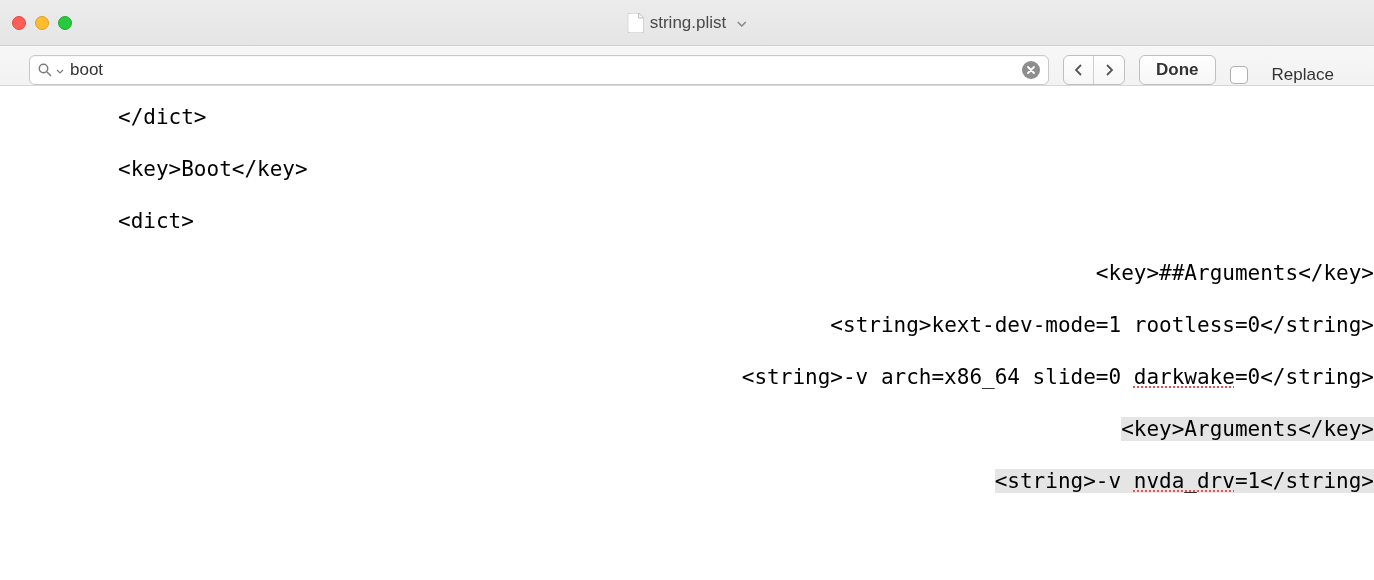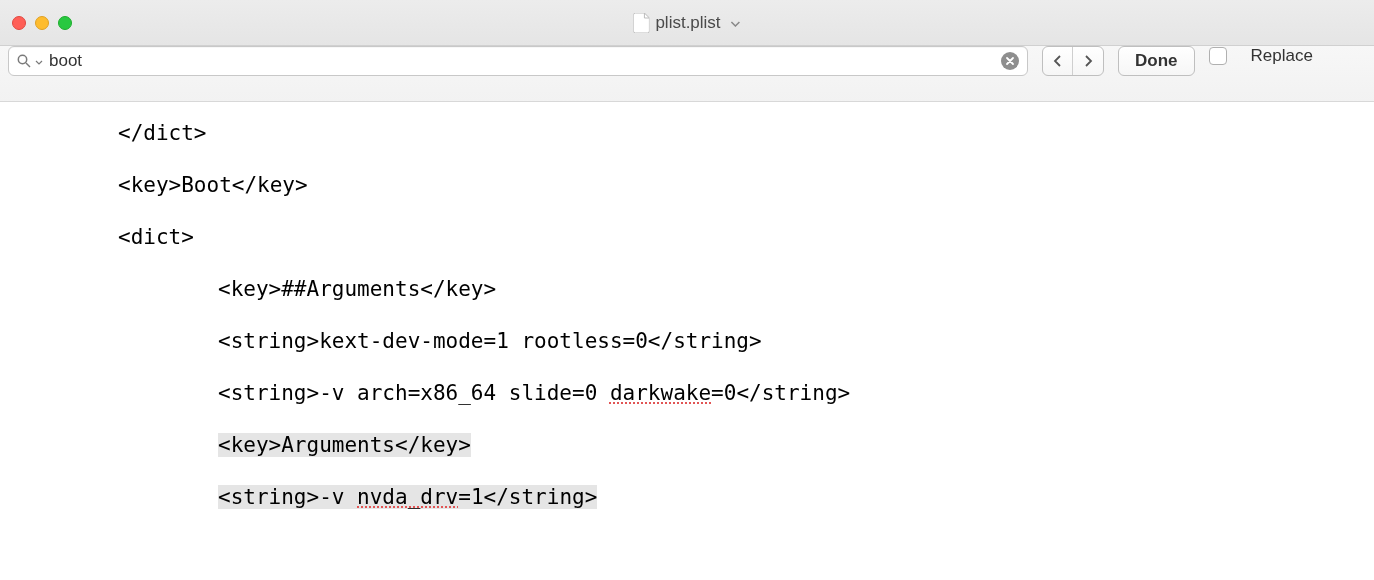--- a/index.html
+++ b/index.html
@@ -48,26 +48,26 @@
     display: inline-block;
     position: relative;
   }
   .doc-icon svg { display: block; }
   .chev-down {
     color: #888;
     font-size: 11px;
     margin-left: 4px;
   }
   .findbar {
-    height: 56px;
+    height: 40px;
     background: linear-gradient(#f7f7f7, #f2f2f2);
     border-bottom: 1px solid #d8d8d8;
     display: flex;
-    align-items: flex-start;
-    padding: 0 8px;
+    align-items: flex-end;
+    padding: 0 29px;
     gap: 14px;
   }
   .search-box {
     flex: 1;
     display: flex;
     align-items: center;
     background: #fff;
     border: 1px solid #c8c8c8;
     border-radius: 6px;
     height: 30px;
@@ -150,21 +150,21 @@
   }
   .editor {
     font-family: ui-monospace, "SF Mono", Menlo, Monaco, Consolas, monospace;
     font-size: 21px;
     line-height: 26px;
     padding: 18px 0 0 118px;
     white-space: pre;
     color: #000;
   }
   .indent1 { padding-left: 0; }
-  .indent2 { padding-left: 100px; }
+  .indent2 { padding-left: 100px; text-align: right; }
   .hl { background: #e5e5e5; }
   .spellwave {
     text-decoration: underline dotted #e15555;
     text-decoration-thickness: 2px;
     text-underline-offset: 2px;
     margin-top: 20px;
   }
   .line { display: block; height: 26px; }
 </style>
 </head>
@@ -176,21 +176,21 @@
     <div class="tl yellow"></div>
     <div class="tl green"></div>
   </div>
   <div class="title-wrap">
     <span class="doc-icon">
       <svg width="16" height="20" viewBox="0 0 16 20">
         <path d="M2 0 h9 l5 5 v13 a2 2 0 0 1 -2 2 h-12 a2 2 0 0 1 -2 -2 v-16 a2 2 0 0 1 2 -2 z" fill="#fff" stroke="#bbb"></path>
         <path d="M11 0 v5 h5" fill="none" stroke="#bbb"></path>
       </svg>
     </span>
-    <span>plist.plist</span>
+    <span>string.plist</span>
     <span class="chev-down">
       <svg width="10" height="6" viewBox="0 0 10 6">
           <path d="M1 1 L5 5 L9 1" fill="none" stroke="#888" stroke-width="1.5"></path>
         </svg>
     </span>
   </div>
 </div>
 
 <div class="findbar">
   <div class="search-box">

